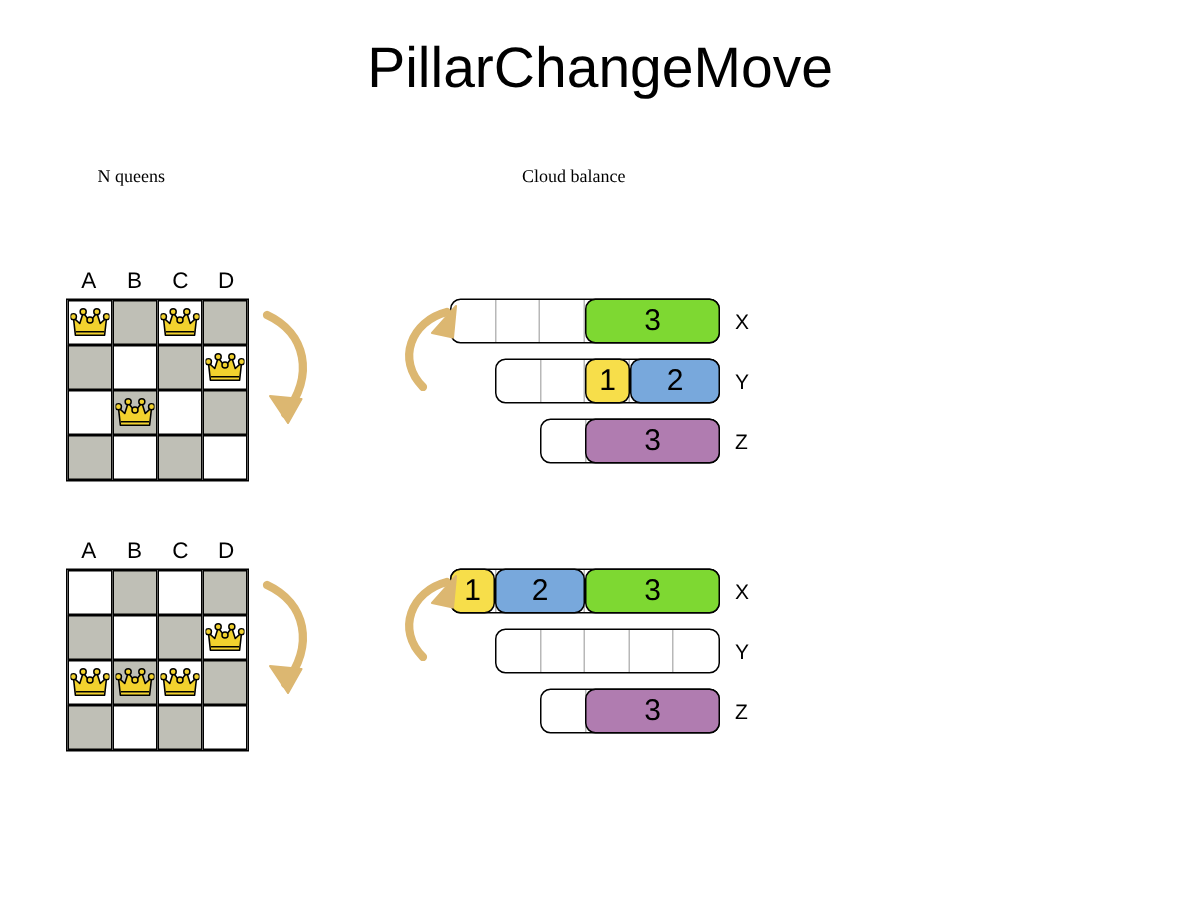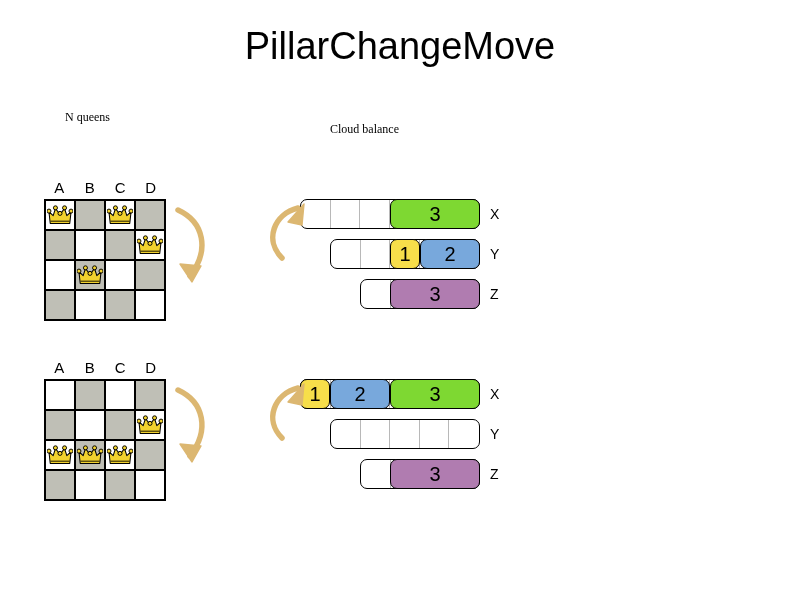--- a/index.html
+++ b/index.html
@@ -14,21 +14,21 @@
   .title{
     position:absolute;left:0;top:26px;width:800px;text-align:center;
     font-size:38px;font-weight:400;letter-spacing:0px;line-height:1.1;
   }
   .subtitle{
     position:absolute;left:0;top:68px;width:800px;text-align:center;
     font-size:13.5px;font-weight:400;
   }
   .section-head{position:absolute;font-size:12px;font-family:Liberation Serif, serif;}
   .sh-queens{left:65px;top:110px;}
-  .sh-cloud{left:330px;top:110px;margin-top:12px;}
+  .sh-cloud{left:348px;top:110px;}
 
   
   .board-wrap{position:absolute;}
   .col-labels{position:absolute;left:44px;top:-21px;width:122px;height:20px;}
   .col-labels span{
     position:absolute;width:30.5px;text-align:center;
     font-size:15px;line-height:20px;
   }
   .board{
     position:absolute;left:44px;top:0;width:122px;height:122px;

